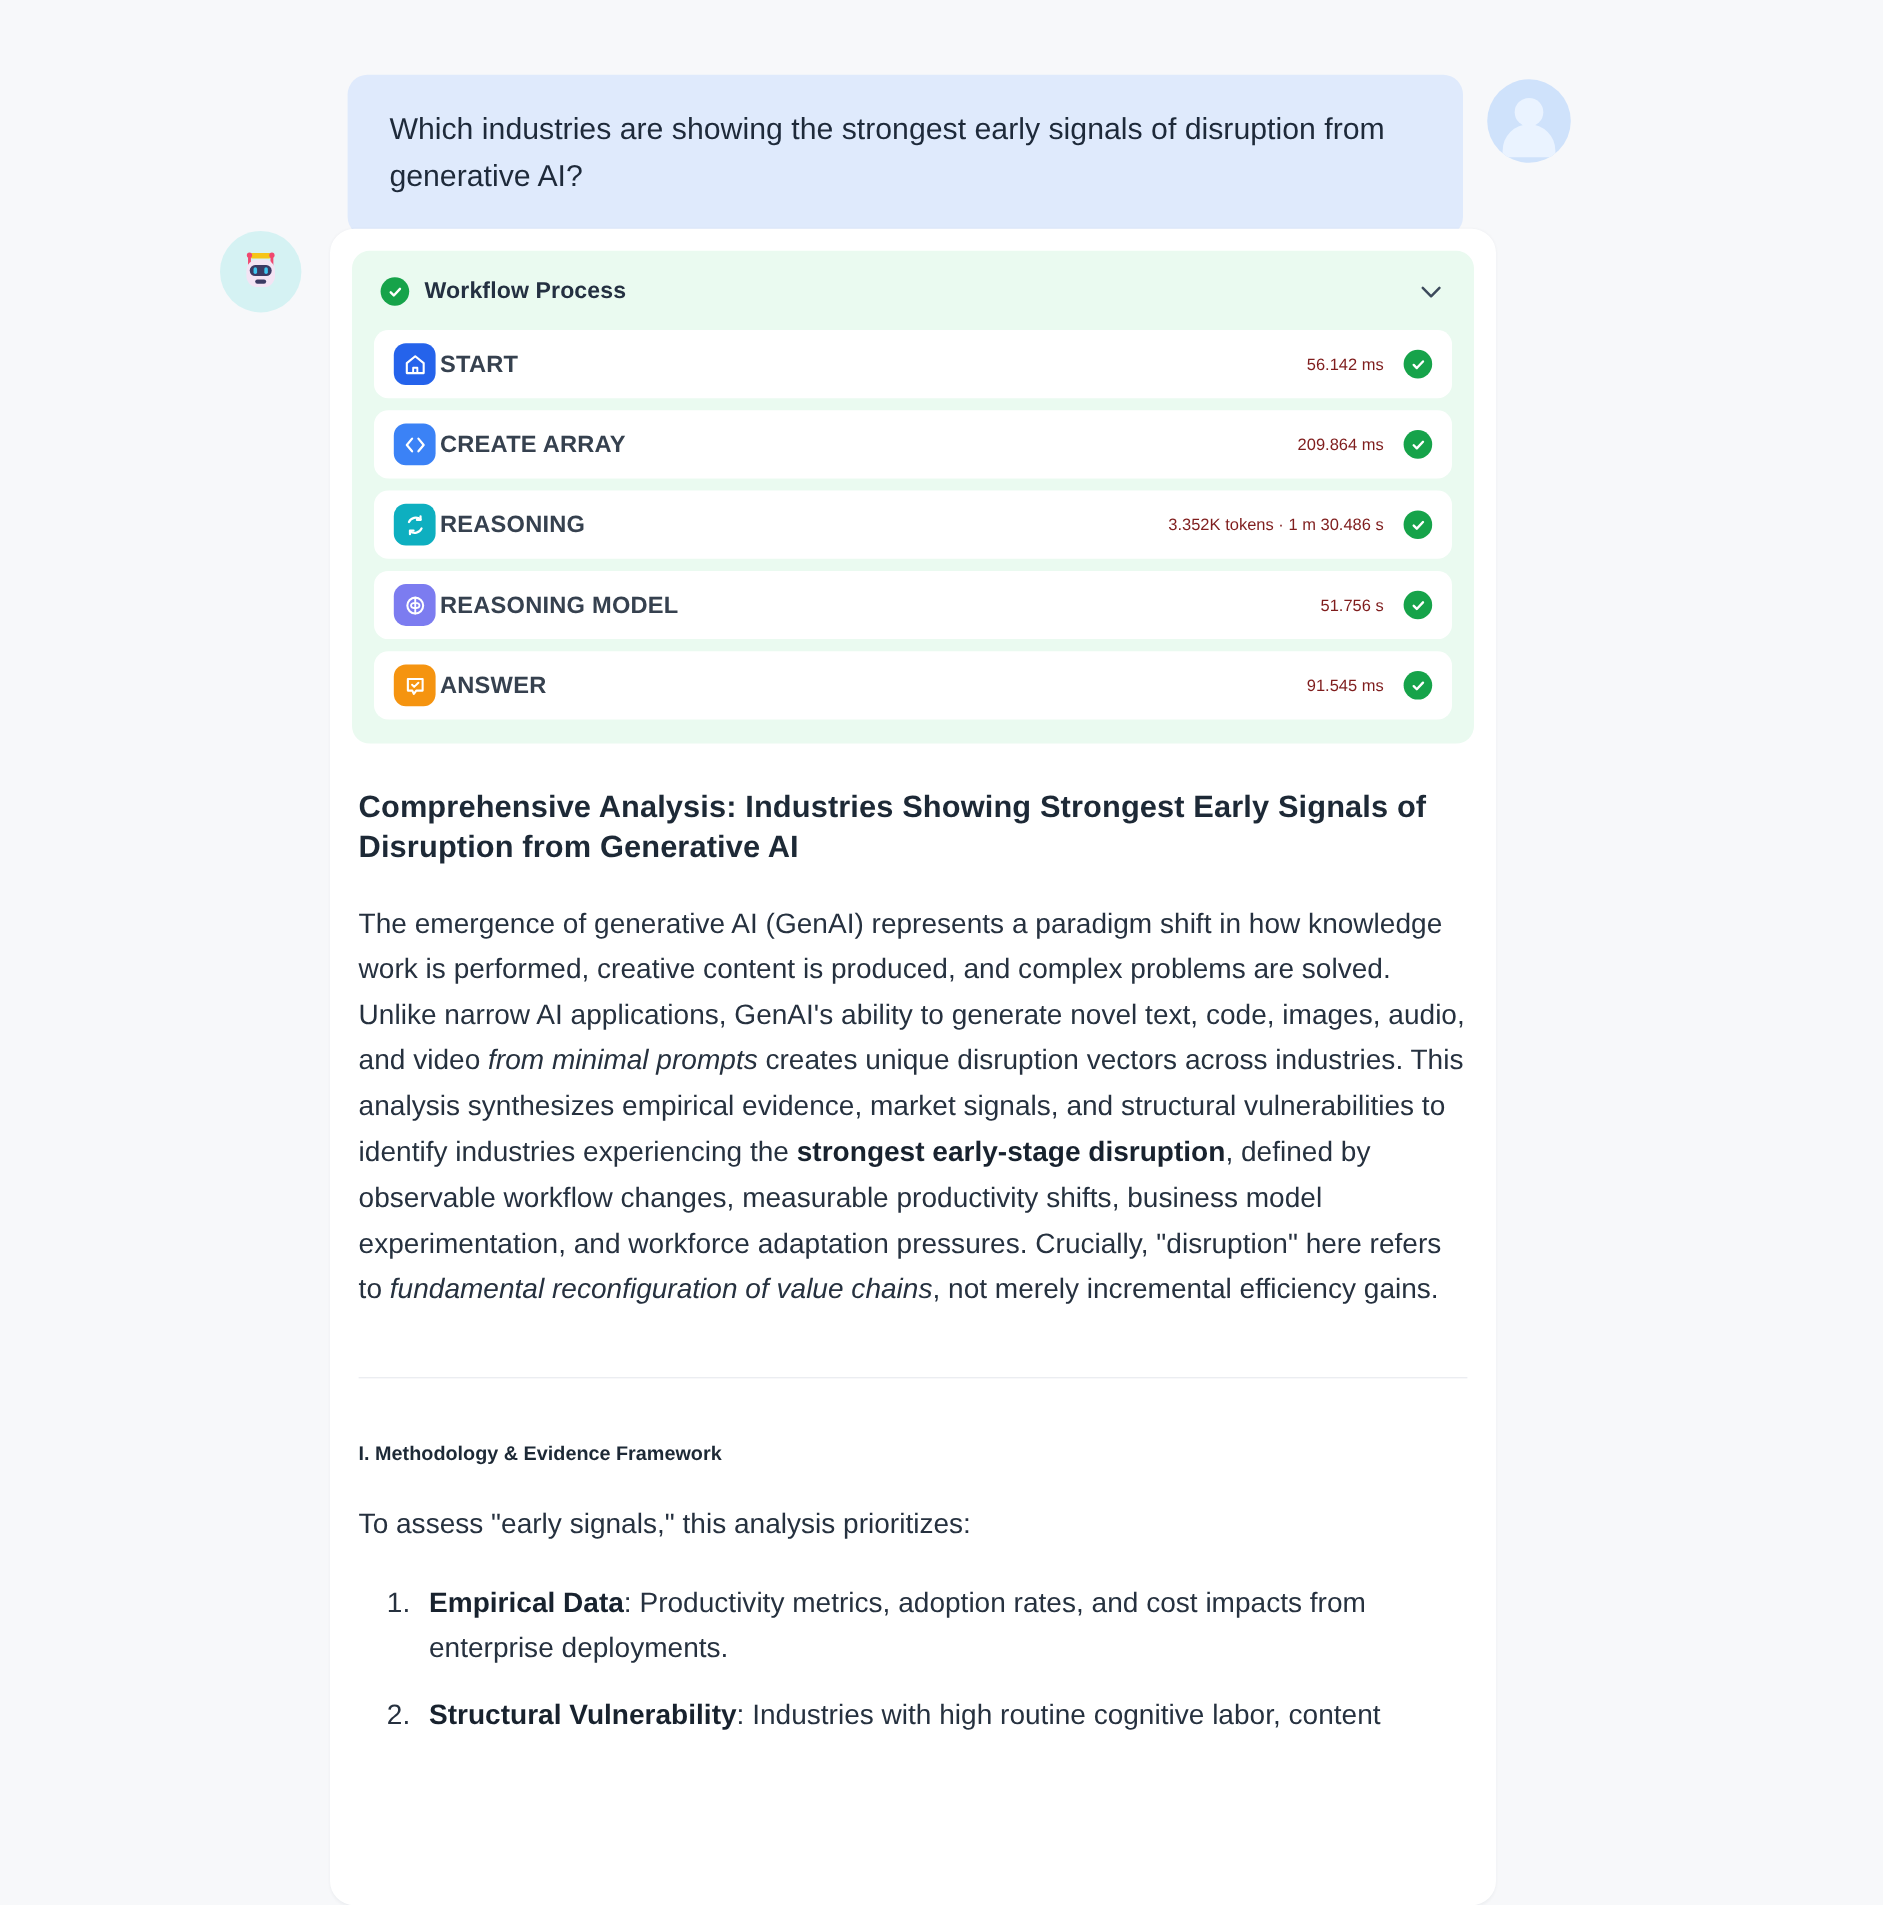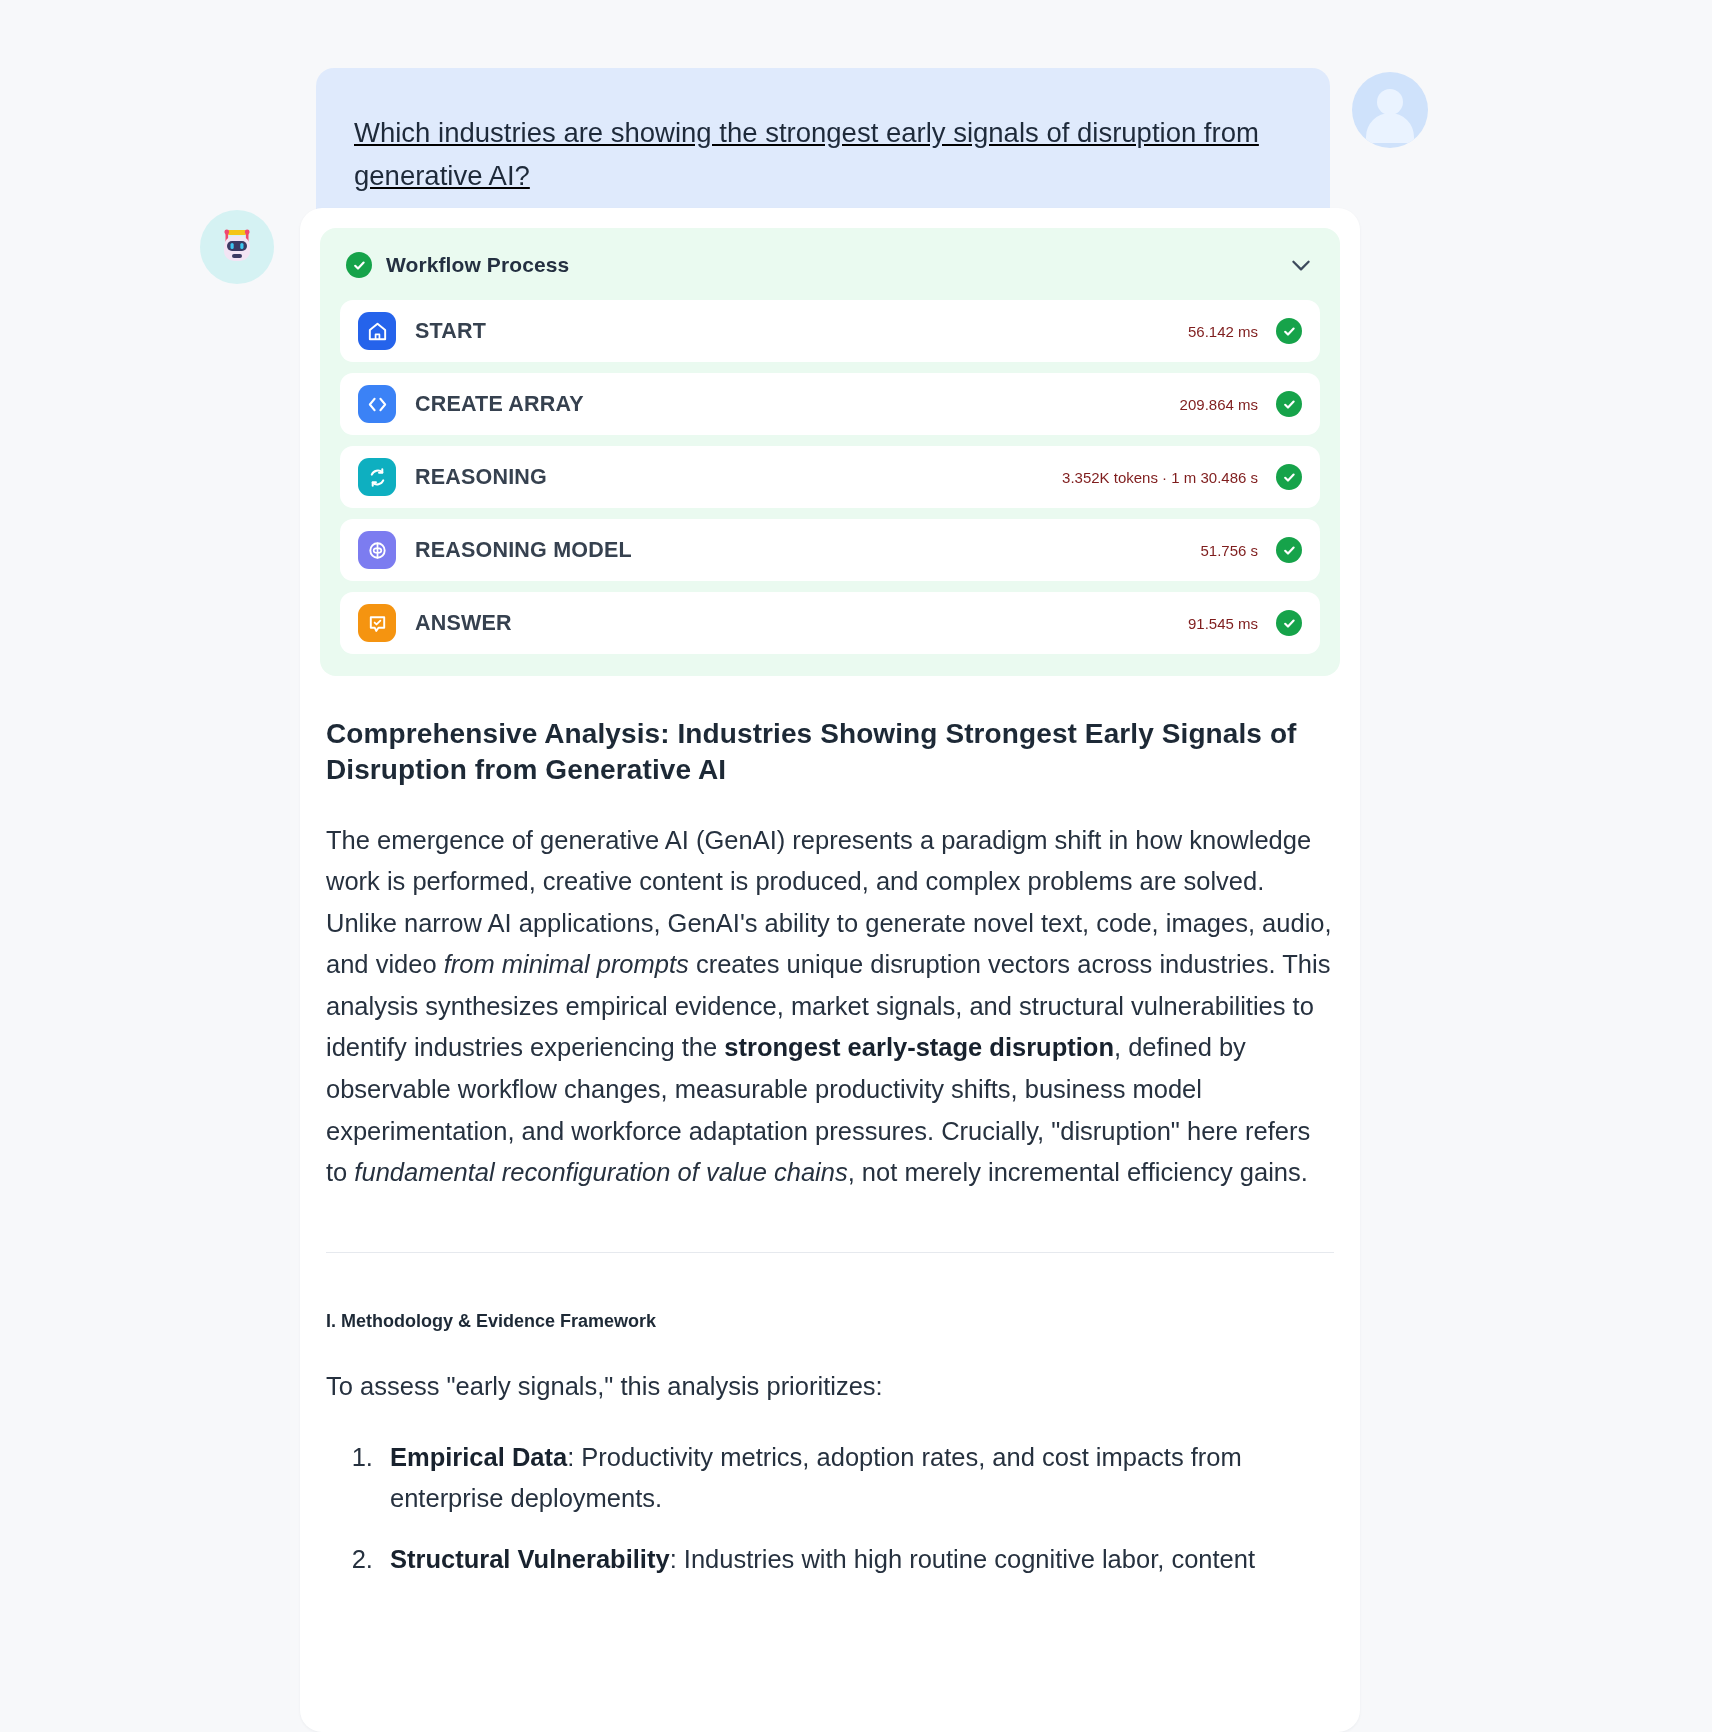--- a/index.html
+++ b/index.html
@@ -25,23 +25,22 @@
     left: 316px;
     width: 1130px;
     display: flex;
     align-items: flex-start;
     gap: 22px;
   }
   .user-bubble {
     flex: 0 0 1014px;
     background: #dfeafc;
     border-radius: 18px;
-    padding: 44px 38px 34px 38px;
+    padding: 28px 38px 34px 38px;
     min-height: 124px;
-    text-decoration: underline;
   }
   .user-bubble p {
     font-size: 27.5px;
     line-height: 1.55;
     color: #1e2a3a;
     font-weight: 400;
   }
   .user-avatar {
     flex: 0 0 76px;
     width: 76px;
@@ -139,21 +138,21 @@
 
   .wf-icon {
     width: 38px; height: 38px;
     border-radius: 11px;
     display: flex; align-items: center; justify-content: center;
     flex: 0 0 38px;
   }
   .wf-icon svg { width: 23px; height: 23px; }
 
   .wf-label {
-    margin-left: 19px;
+    margin-left: 4px;
     font-size: 21.5px;
     font-weight: 600;
     color: #36414f;
     letter-spacing: .2px;
   }
   .wf-meta {
     margin-left: auto;
     font-size: 15px;
     color: #7f1d1d;
     font-weight: 400;

